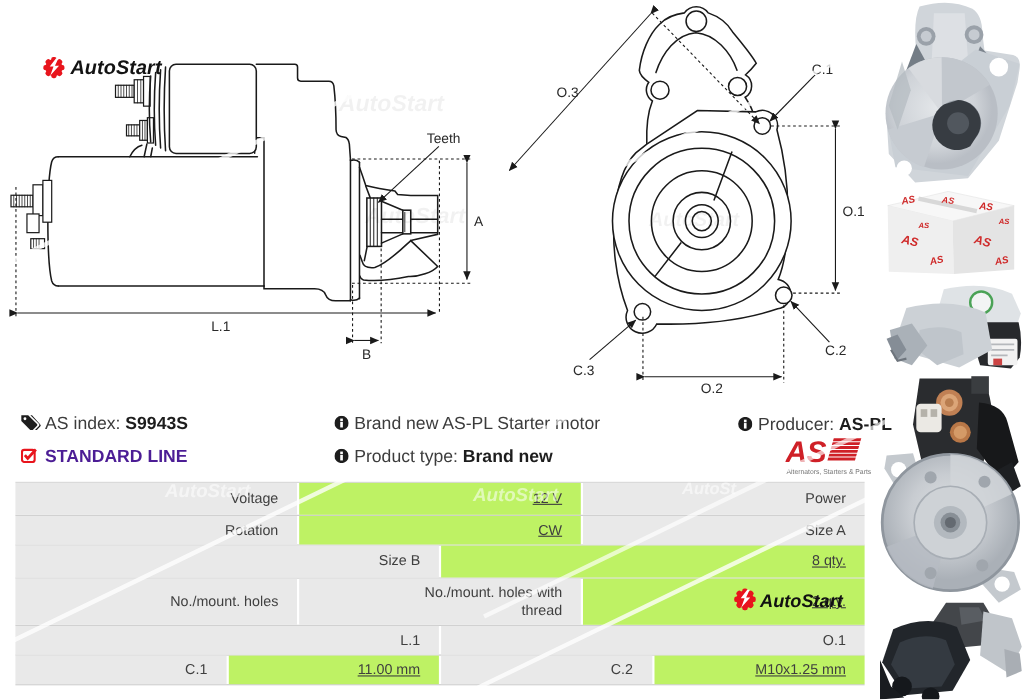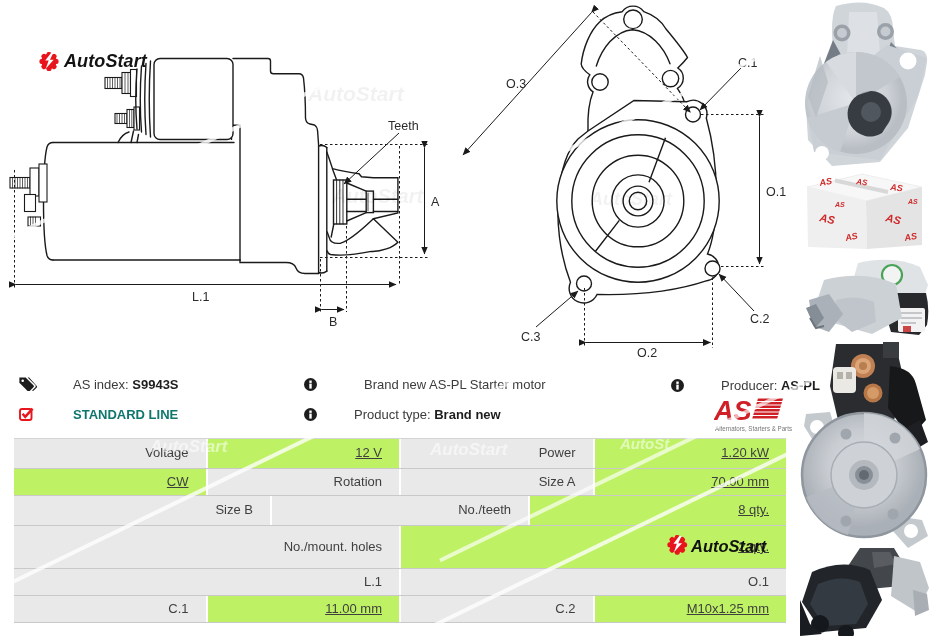--- a/index.html
+++ b/index.html
@@ -1,22 +1,22 @@
 <!DOCTYPE html>
 <html><head>
 <meta charset="utf-8">
 <style>
   html,body{margin:0;padding:0;}
   body{width:929px;height:636px;position:relative;background:#fff;overflow:hidden;
        font-family:"Liberation Sans",sans-serif;}
   .abs{position:absolute;}
   .logotext{font-weight:bold;font-style:italic;font-size:18px;letter-spacing:0.1px;color:#131313;}
-  .inforow{font-size:13px;color:#3c3c3c;margin-left:32px;}
+  .inforow{font-size:16px;color:#3c3c3c;}
   .inforow b{color:#1d1d1d;}
-  .red{color:#0f766e;font-weight:bold;}
+  .red{color:#4c1d95;font-weight:bold;}
   #spec{position:absolute;left:14px;top:438px;width:772px;z-index:2;}
   .trow{display:flex;column-gap:2px;border-bottom:1px solid #c9c9c9;}
   .trow:first-child{border-top:1px solid #d4d4d4;}
   .cell{flex:1 1 0;display:flex;align-items:center;justify-content:flex-end;
         padding-right:17px;box-sizing:border-box;font-size:13px;color:#3f3f3f;
         text-align:right;line-height:1.25;}
   .lab{background:#e9e9e9;}
   .val{background:#bef264;text-decoration:underline;}
   .wm{z-index:5;}
 </style>
@@ -322,21 +322,21 @@
   <rect x="1" y="2" width="11.5" height="11" rx="2" fill="none" stroke="#e8151d" stroke-width="1.9"></rect>
   <path d="M3.6,6.8 L6.2,9.8 L13.6,1.6" fill="none" stroke="#e8151d" stroke-width="2.5"></path>
 </svg>
 <div class="abs inforow red" style="left:41px;top:407px">STANDARD LINE</div>
 
 <svg class="abs" style="left:304px;top:378px" width="13" height="13" viewBox="0 0 13 13">
   <circle cx="6.5" cy="6.5" r="6.5" fill="#1d1d1d"></circle>
   <rect x="5.3" y="2.5" width="2.4" height="2.4" fill="#fff"></rect>
   <rect x="5.3" y="5.6" width="2.4" height="5" fill="#fff"></rect>
 </svg>
-<div class="abs inforow" style="left:332px;top:377px">Brand new AS-PL Starter motor</div>
+<div class="abs inforow" style="left:322px;top:377px">Brand new AS-PL Starter motor</div>
 
 <svg class="abs" style="left:304px;top:408px" width="13" height="13" viewBox="0 0 13 13">
   <circle cx="6.5" cy="6.5" r="6.5" fill="#1d1d1d"></circle>
   <rect x="5.3" y="2.5" width="2.4" height="2.4" fill="#fff"></rect>
   <rect x="5.3" y="5.6" width="2.4" height="5" fill="#fff"></rect>
 </svg>
 <div class="abs inforow" style="left:322px;top:407px">Product type: <b>Brand new</b></div>
 
 <svg class="abs" style="left:671px;top:379px" width="13" height="13" viewBox="0 0 13 13">
   <circle cx="6.5" cy="6.5" r="6.5" fill="#1d1d1d"></circle>
@@ -374,35 +374,33 @@
   <path d="M14.8,1.7 L8.2,10.3 h3.9 L8.8,19.7 17.8,9.6 h-4.2 L17.2,1.7 z" fill="#fff"></path>
   </g>
   <text x="27" y="18.5" font-size="16.5" font-weight="bold" font-style="italic" fill="#111" font-family="Liberation Sans,sans-serif">AutoStart</text>
 </svg>
 
 <div id="spec">
   <div class="trow" style="height:29px">
     <div class="cell lab">Voltage</div>
       <div class="cell val">12 V</div>
     <div class="cell lab">Power</div>
-      <div class="cell val">1.20 kW</div>
   </div>
   <div class="trow" style="height:26px">
-    <div class="cell val">CW</div>
-      <div class="cell lab">Rotation</div>
+    <div class="cell lab">Rotation</div>
+      <div class="cell val">CW</div>
     <div class="cell lab">Size A</div>
-      <div class="cell val">70.00 mm</div>
   </div>
   <div class="trow" style="height:29px">
     <div class="cell lab">Size B</div>
-    <div class="cell lab">No./teeth</div>
       <div class="cell val">8 qty.</div>
   </div>
   <div class="trow" style="height:42px">
     <div class="cell lab">No./mount. holes</div>
+    <div class="cell lab">No./mount. holes with<br>thread</div>
       <div class="cell val">2 qty.</div>
   </div>
   <div class="trow" style="height:26px">
     <div class="cell lab">L.1</div>
     <div class="cell lab">O.1</div>
   </div>
   <div class="trow" style="height:26px">
     <div class="cell lab">C.1</div>
       <div class="cell val">11.00 mm</div>
     <div class="cell lab">C.2</div>

